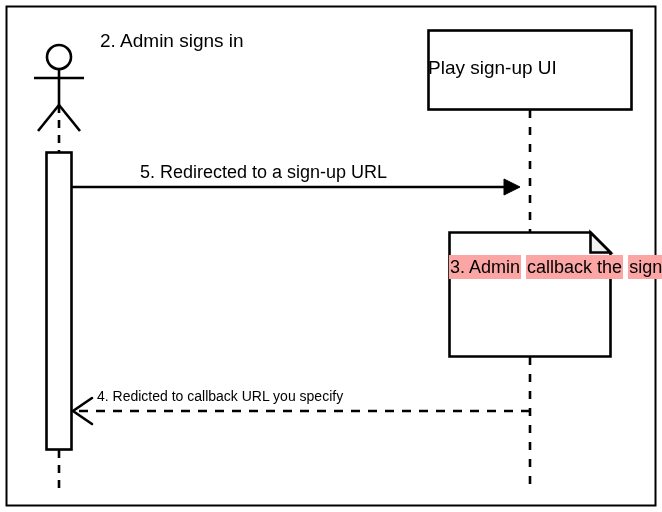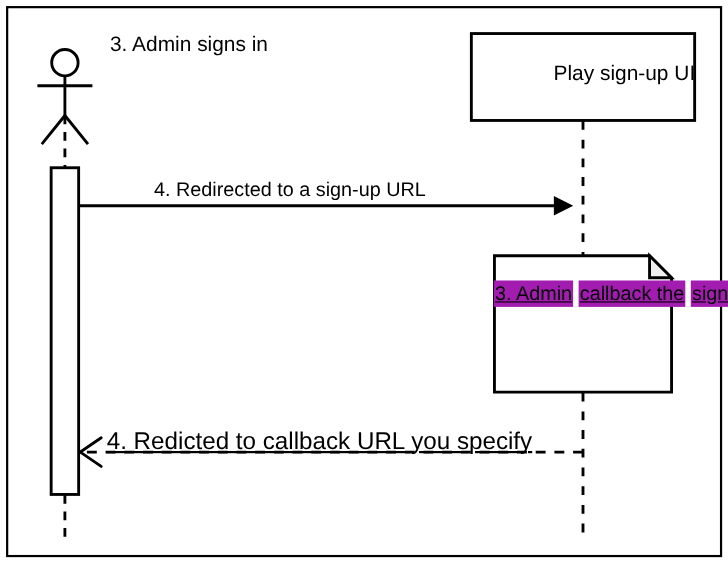--- a/index.html
+++ b/index.html
@@ -38,46 +38,44 @@
     top: 30px;
     font-size: 19px;
     text-align: left;
   }
   .caption-actor div { text-align: left; }
   .label-participant {
     left: 428px;
     top: 57px;
     width: 204px;
     font-size: 19px;
-    text-align: right;
+    text-align: left;
   }
   .label-msg2 {
     left: 140px;
     top: 162px;
     font-size: 18px;
   }
   .label-msg4 {
     left: 97px;
     top: 388px;
-    font-size: 22px;
-    text-decoration: underline;
+    font-size: 14px;
   }
   .note-text {
     left: 449px;
     top: 255px;
     width: 162px;
     font-size: 18px;
     text-align: center;
     line-height: 1.35;
   }
   .note-text div {
-    background: #a21caf;
+    background: #fca5a5;
     display: inline-block;
     padding: 0 1px;
-    text-decoration: underline;
   }
 </style>
 </head>
 <body>
 
 <div id="diagram-canvas">
 
   <svg id="diagram-svg" viewBox="0 0 662 512" xmlns="http://www.w3.org/2000/svg">
 
     <rect x="6.5" y="6.5" width="649" height="499" fill="none" stroke="#000000" stroke-width="2"></rect>
@@ -108,26 +106,26 @@
     <g>
       <path d="M 449.5 232.5 L 590.5 232.5 L 610.5 252.5 L 610.5 356.5 L 449.5 356.5 Z" fill="#ffffff" stroke="#000000" stroke-width="2.6"></path>
       <path d="M 590.5 232.5 L 610.5 252.5 L 590.5 252.5 Z" fill="#f0f0f0" stroke="#000000" stroke-width="2.6"></path>
     </g>
 
     <line x1="530" y1="411" x2="78" y2="411" stroke="#000000" stroke-width="2.6" stroke-dasharray="9,8"></line>
     <polyline points="92,398 73,411 92,424" fill="none" stroke="#000000" stroke-width="2.6" stroke-linecap="round" stroke-linejoin="miter"></polyline>
   </svg>
 
   <div class="diagram-text caption-actor">
-    <div>3. Admin signs in</div>
+    <div>2. Admin signs in</div>
   </div>
 
   <div class="diagram-text label-participant">Play sign-up UI</div>
 
-  <div class="diagram-text label-msg2">4. Redirected to a sign-up URL</div>
+  <div class="diagram-text label-msg2">5. Redirected to a sign-up URL</div>
 
   <div class="diagram-text label-msg4">4. Redicted to callback URL you specify</div>
 
   <div class="diagram-text note-text">
     <div>3. Admin</div>
     <div>callback the</div>
     <div>sign-up form</div>
   </div>
 
 </div>

